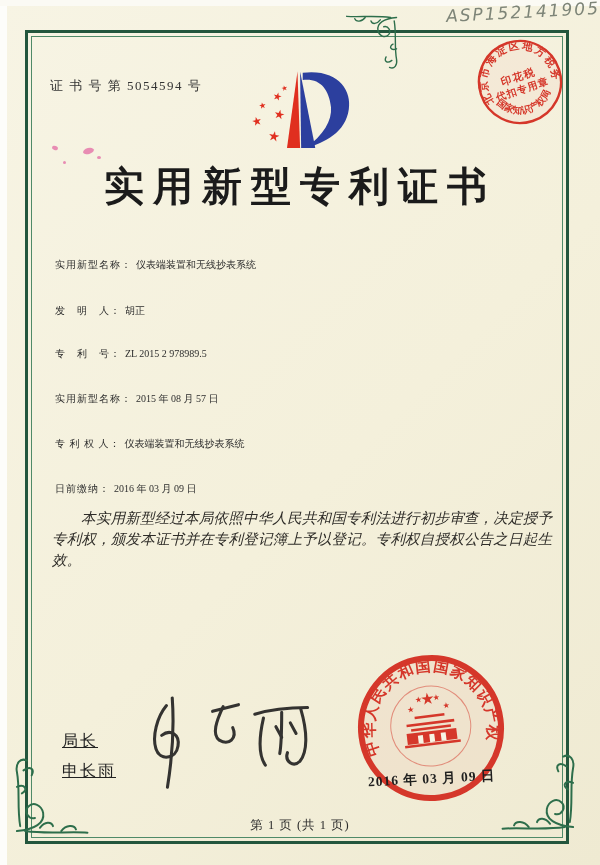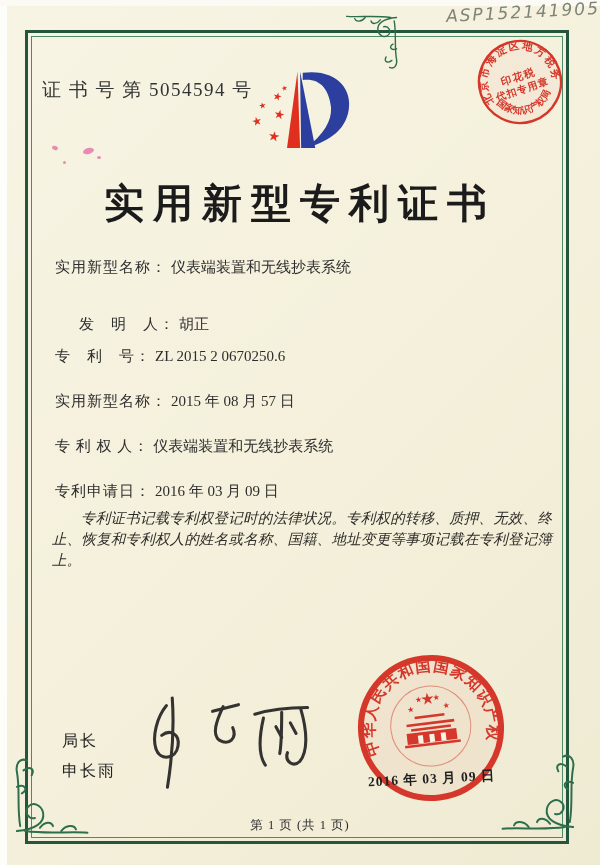--- a/index.html
+++ b/index.html
@@ -18,41 +18,41 @@
 
   .flourish{position:absolute;pointer-events:none;}
   .fl-bl{left:12px;top:754px;width:82px;height:82px;}
   .fl-br{left:496px;top:750px;width:82px;height:82px;transform:scaleX(-1);}
   .fl-top{left:342px;top:14px;width:58px;height:58px;transform:scale(-1,-1);}
 
   .handwritten{position:absolute;left:446px;top:2px;width:150px;
         font-family:"DejaVu Sans",sans-serif;font-style:italic;
         color:#7e8578;font-size:17px;letter-spacing:2px;transform:rotate(-3deg);}
 
-  .cert-no{position:absolute;left:42px;top:77px;font-size:19px;letter-spacing:1.5px;color:#343434;}
+  .cert-no{position:absolute;left:50px;top:77px;font-size:13px;letter-spacing:1.5px;color:#343434;}
 
   .logo{position:absolute;left:230px;top:58px;width:158px;height:110px;}
 
-  .title{position:absolute;left:0;right:0;top:176px;text-align:center;
+  .title{position:absolute;left:0;right:0;top:159px;text-align:center;
          font-size:40px;font-weight:bold;letter-spacing:9px;color:#1b1b1b;}
 
   .fields{position:absolute;left:55px;top:0;width:500px;}
-  .field-row{position:absolute;white-space:nowrap;font-size:15px;color:#2d2d2d;}
+  .field-row{position:absolute;white-space:nowrap;font-size:10px;color:#2d2d2d;}
   .field-row .lbl{letter-spacing:1px;}
   .field-row .val{margin-left:4px;}
-  .f0{top:258px;} .f1{top:315px;margin-left:24px;} .f2{top:347px;}
+  .f0{top:258px;} .f1{top:304px;} .f2{top:347px;}
   .f3{top:392px;} .f4{top:437px;} .f5{top:482px;}
 
   .legal{position:absolute;left:52px;top:508px;width:500px;
          font-size:14.5px;line-height:21px;font-style:italic;
          text-align:justify;color:#2e2c28;}
   .legal p{margin:0;text-indent:2em;}
 
   .signer{position:absolute;left:62px;top:731px;font-size:16px;color:#222;}
-  .signer div{margin-bottom:9px;letter-spacing:2px;}
+  .signer div{margin-bottom:9px;letter-spacing:2px;text-decoration:underline;}
 
   .signature{position:absolute;left:128px;top:696px;width:196px;height:96px;}
 
   .seal{position:absolute;left:352px;top:649px;width:158px;height:158px;transform:rotate(-7deg);}
   .issue-date{position:absolute;left:368px;top:770px;font-size:13.5px;letter-spacing:1px;
         color:#1f1f1f;transform:rotate(-3deg);z-index:5;font-weight:bold;}
 
   .tax-stamp{position:absolute;left:474px;top:36px;width:92px;height:92px;transform:rotate(-18deg);z-index:3;}
 
   .footer{position:absolute;left:0;right:0;top:817px;text-align:center;
@@ -126,35 +126,35 @@
   <div class="title">实用新型专利证书</div>
 
   <div class="fields">
     <div class="field-row f0">
       <span class="lbl">实用新型名称：</span><span class="val">仪表端装置和无线抄表系统</span>
     </div>
     <div class="field-row f1">
       <span class="lbl">发　明　人：</span><span class="val">胡正</span>
     </div>
     <div class="field-row f2">
-      <span class="lbl">专　利　号：</span><span class="val">ZL 2015 2 0670250.6</span>
+      <span class="lbl">专　利　号：</span><span class="val">ZL 2015 2 978989.5</span>
     </div>
     <div class="field-row f3">
       <span class="lbl">实用新型名称：</span><span class="val">2015 年 08 月 57 日</span>
     </div>
     <div class="field-row f4">
       <span class="lbl">专 利 权 人：</span><span class="val">仪表端装置和无线抄表系统</span>
     </div>
     <div class="field-row f5">
-      <span class="lbl">专利申请日：</span><span class="val">2016 年 03 月 09 日</span>
+      <span class="lbl">日前缴纳：</span><span class="val">2016 年 03 月 09 日</span>
     </div>
   </div>
 
   <div class="legal">
-    <p>专利证书记载专利权登记时的法律状况。专利权的转移、质押、无效、终止、恢复和专利权人的姓名或名称、国籍、地址变更等事项记载在专利登记簿上。</p>
+    <p>本实用新型经过本局依照中华人民共和国专利法进行初步审查，决定授予专利权，颁发本证书并在专利登记簿上予以登记。专利权自授权公告之日起生效。</p>
   </div>
 
   <div class="signer">
     <div>局长</div>
     <div>申长雨</div>
   </div>
 
   <svg class="signature" viewBox="0 0 200 100">
     <g fill="none" stroke="#1a1a1a" stroke-width="3.2" stroke-linecap="round" opacity="0.88">
       <path d="M38,10 C28,22 23,42 27,55 C31,68 48,66 50,52 C52,40 42,34 33,41"></path>

